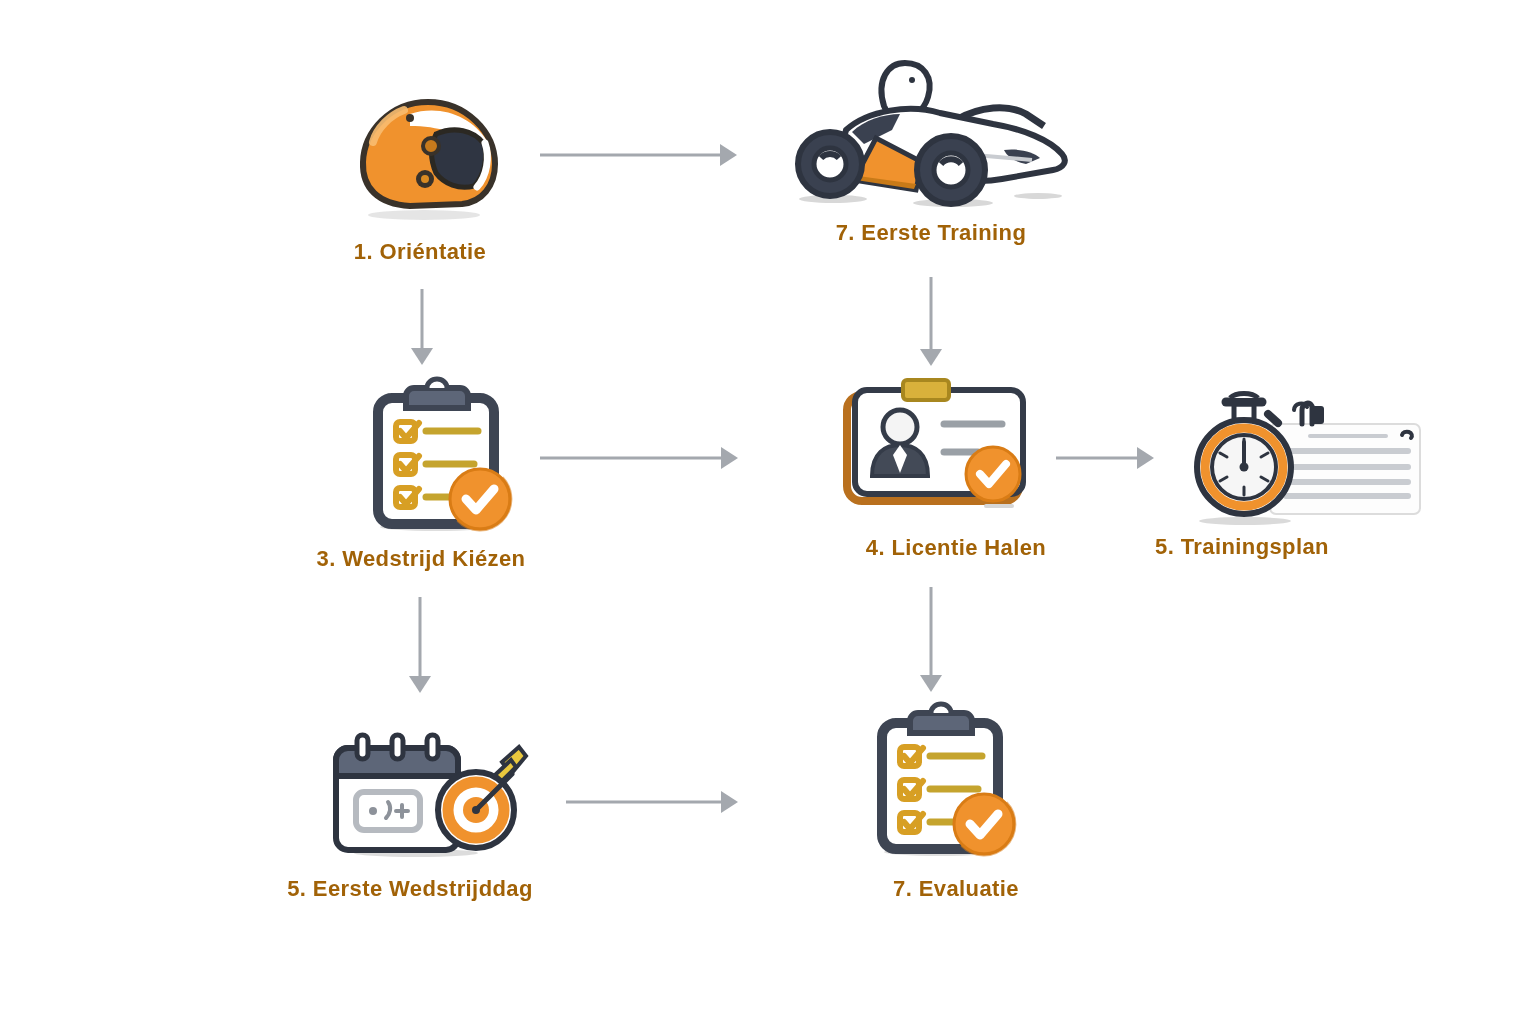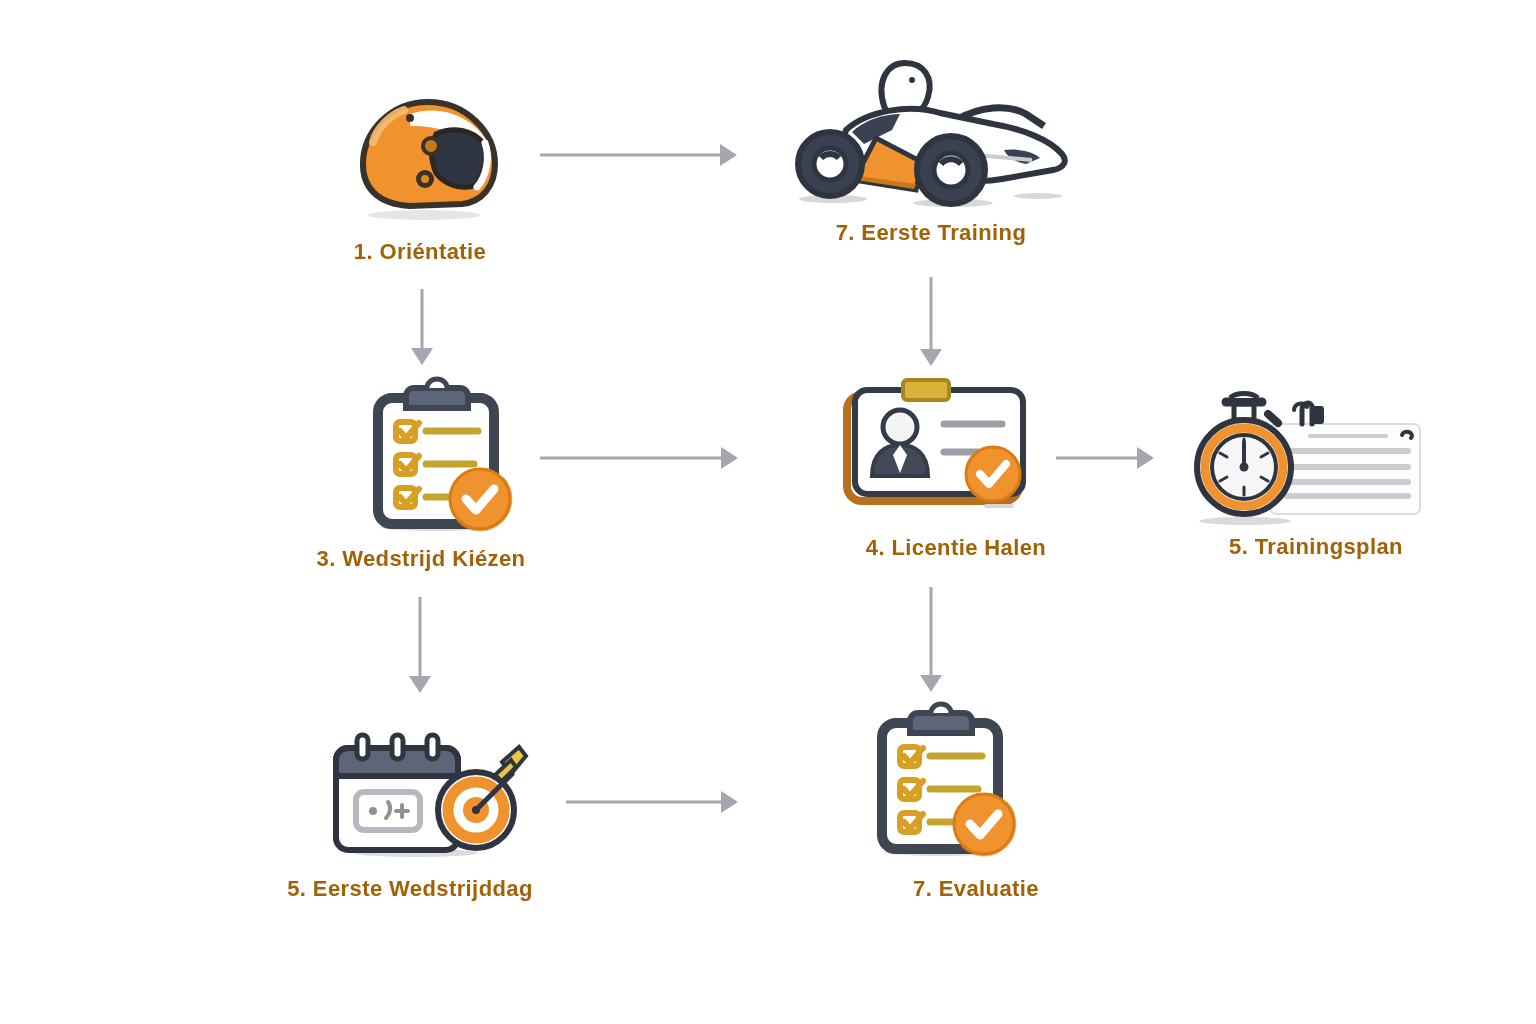--- a/index.html
+++ b/index.html
@@ -177,21 +177,21 @@
         <line x1="78" y1="59" x2="71" y2="63"></line>
         <line x1="78" y1="87" x2="71" y2="83"></line>
         <line x1="54" y1="101" x2="54" y2="93"></line>
         <line x1="30" y1="87" x2="37" y2="83"></line>
         <line x1="30" y1="59" x2="37" y2="63"></line>
       </g>
       <line x1="54" y1="73" x2="54" y2="48" stroke="#2e3440" stroke-width="4" stroke-linecap="round"></line>
       <circle cx="54" cy="73" r="4.5" fill="#2e3440"></circle>
     </svg>
   </div>
-  <div class="step-label" style="left:1316px;top:535px;">5. Trainingsplan</div>
+  <div class="step-label" style="left:1242px;top:535px;">5. Trainingsplan</div>
 </div>
 
 
 <div class="step">
   <div class="icon-box" style="left:326px;top:732px;width:198px;height:126px;">
     <svg width="198" height="126" viewBox="0 0 198 126">
       <ellipse cx="90" cy="121" rx="62" ry="4" fill="#dcdcdc"></ellipse>
       <rect x="10" y="16" width="122" height="102" rx="12" fill="#ffffff" stroke="#2e3440" stroke-width="6"></rect>
       <path d="M10,44 v-16 a12,12 0 0 1 12,-12 h98 a12,12 0 0 1 12,12 v16 Z" fill="#5d6678" stroke="#2e3440" stroke-width="6"></path>
       <g fill="#ffffff" stroke="#2e3440" stroke-width="5">
@@ -236,21 +236,21 @@
       <g stroke="#C5A42E" stroke-width="7" stroke-linecap="round">
         <line x1="68" y1="51" x2="120" y2="51"></line>
         <line x1="68" y1="84" x2="116" y2="84"></line>
         <line x1="68" y1="117" x2="96" y2="117"></line>
       </g>
       <circle cx="122" cy="119" r="30" fill="#F0922D" stroke="#D97C15" stroke-width="3"></circle>
       <path d="M100,140 a30,30 0 0 0 44,-42" stroke="#D97C15" stroke-width="4" fill="none" opacity="0.55"></path>
       <path d="M108,119 l10,11 l18,-21" stroke="#ffffff" stroke-width="9" fill="none" stroke-linecap="round" stroke-linejoin="round"></path>
     </svg>
   </div>
-  <div class="step-label" style="left:976px;top:877px;">7. Evaluatie</div>
+  <div class="step-label" style="left:956px;top:877px;">7. Evaluatie</div>
 </div>
 
 
 <div class="arrow arrow-right" style="left:540px;top:143px;width:197px;height:24px;">
     <div class="shaft"></div>
     <div class="head"></div>
   </div>
 
 <div class="arrow arrow-down" style="left:410px;top:289px;width:24px;height:76px;">
     <div class="shaft"></div>

